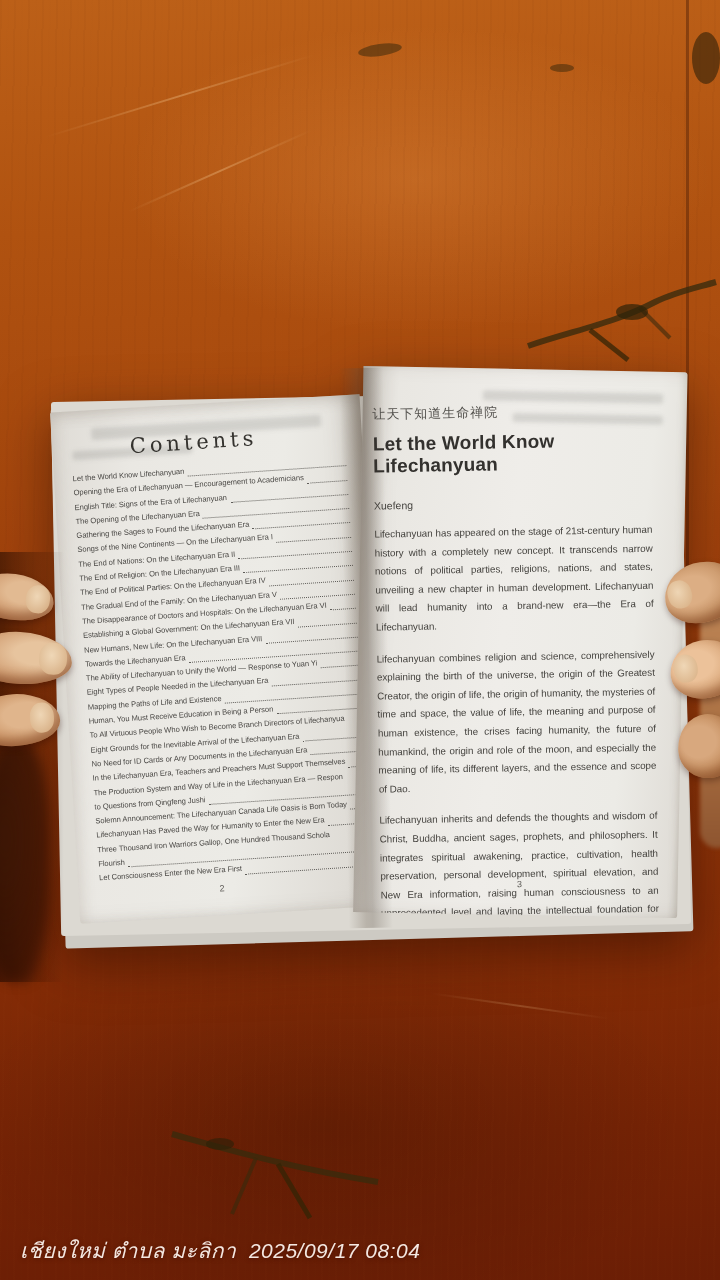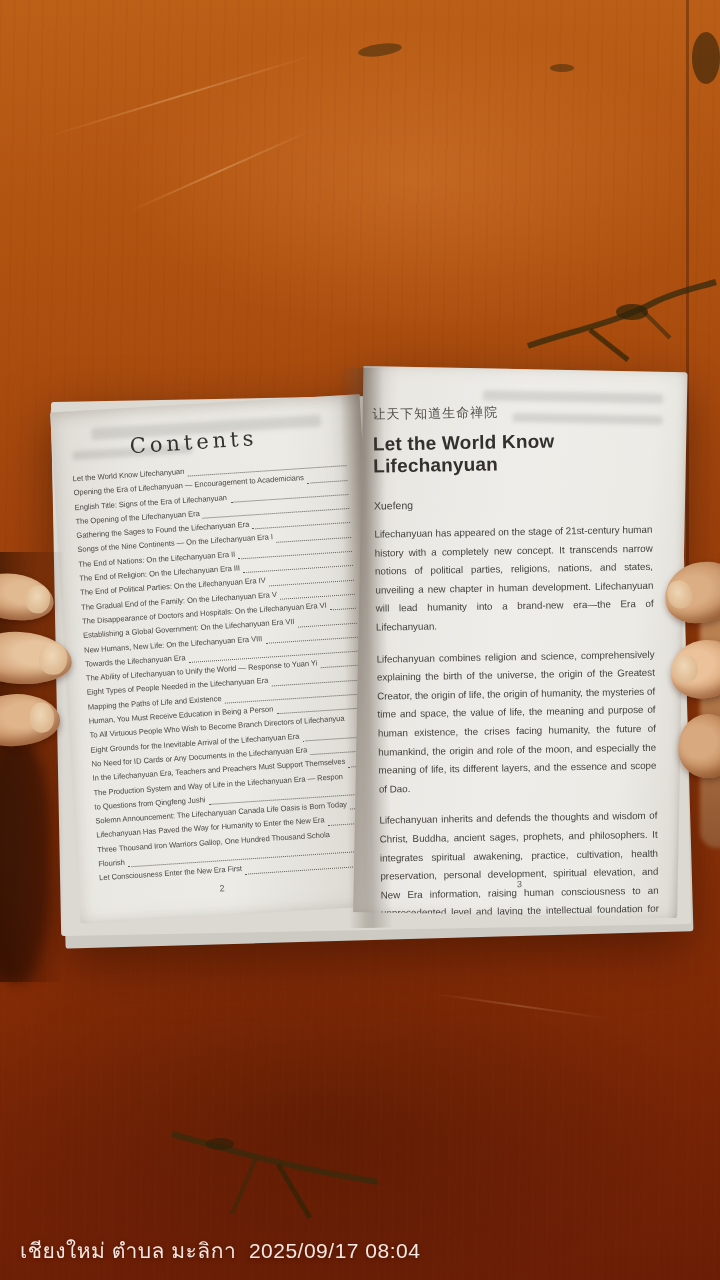--- a/index.html
+++ b/index.html
@@ -75,21 +75,21 @@
   .edge-shadow{position:absolute;left:0;top:552px;width:64px;height:430px;z-index:3;
         background:linear-gradient(90deg,rgba(25,6,0,.55),rgba(25,6,0,.2) 60%,transparent);}
   .palm-dark{position:absolute;left:-14px;top:742px;width:64px;height:240px;z-index:5;border-radius:40%;
         background:radial-gradient(ellipse at 30% 40%, rgba(58,22,6,.85), rgba(40,12,2,.55) 70%, transparent);filter:blur(6px);}
   .hand-right-base{position:absolute;left:700px;top:578px;width:34px;height:270px;z-index:5;border-radius:18px;
         background:linear-gradient(180deg,#c08858,#a96f42 60%,#8e5530);filter:blur(2px);}
 
   
   .watermark{position:absolute;left:20px;top:1234px;z-index:9;font-size:21px;
              color:rgba(255,247,242,.93);white-space:pre;letter-spacing:.5px;
-             text-shadow:0 1px 4px rgba(60,10,0,.55);}
+             text-shadow:0 1px 4px rgba(60,10,0,.55);font-style:italic;}
 </style>
 </head>
 <body>
 
 <div class="photo">
 
   <div class="wood"></div>
   <div class="grain"></div>
   <div class="scratch s1"></div>
   <div class="scratch s2"></div>

